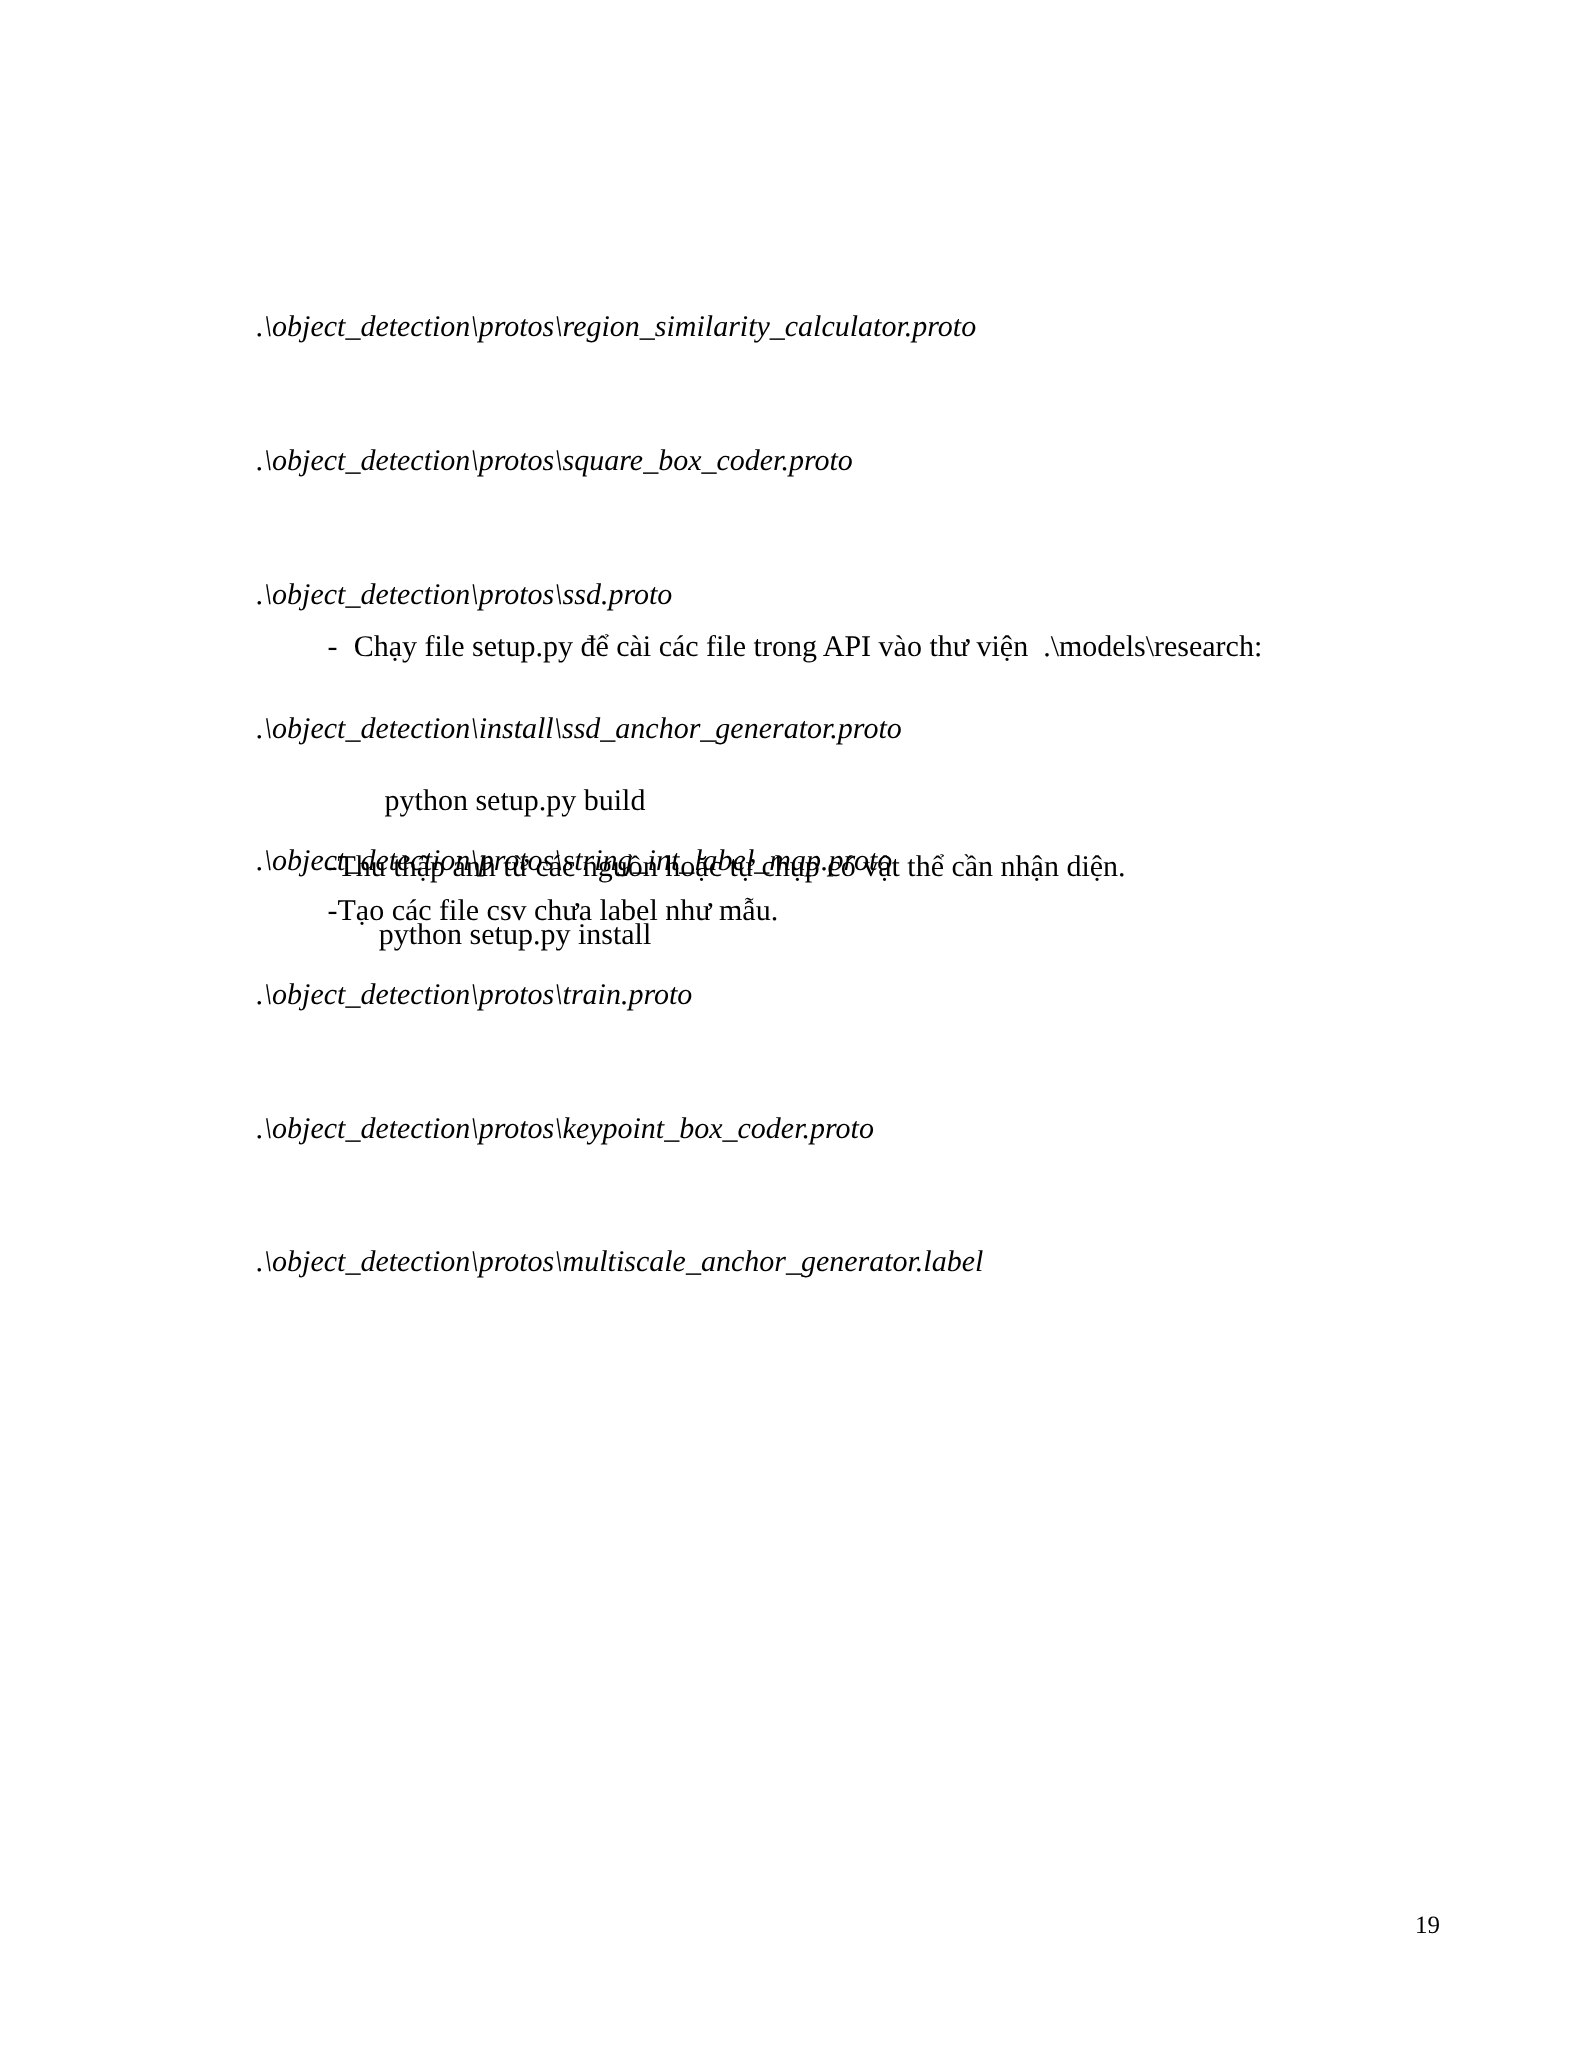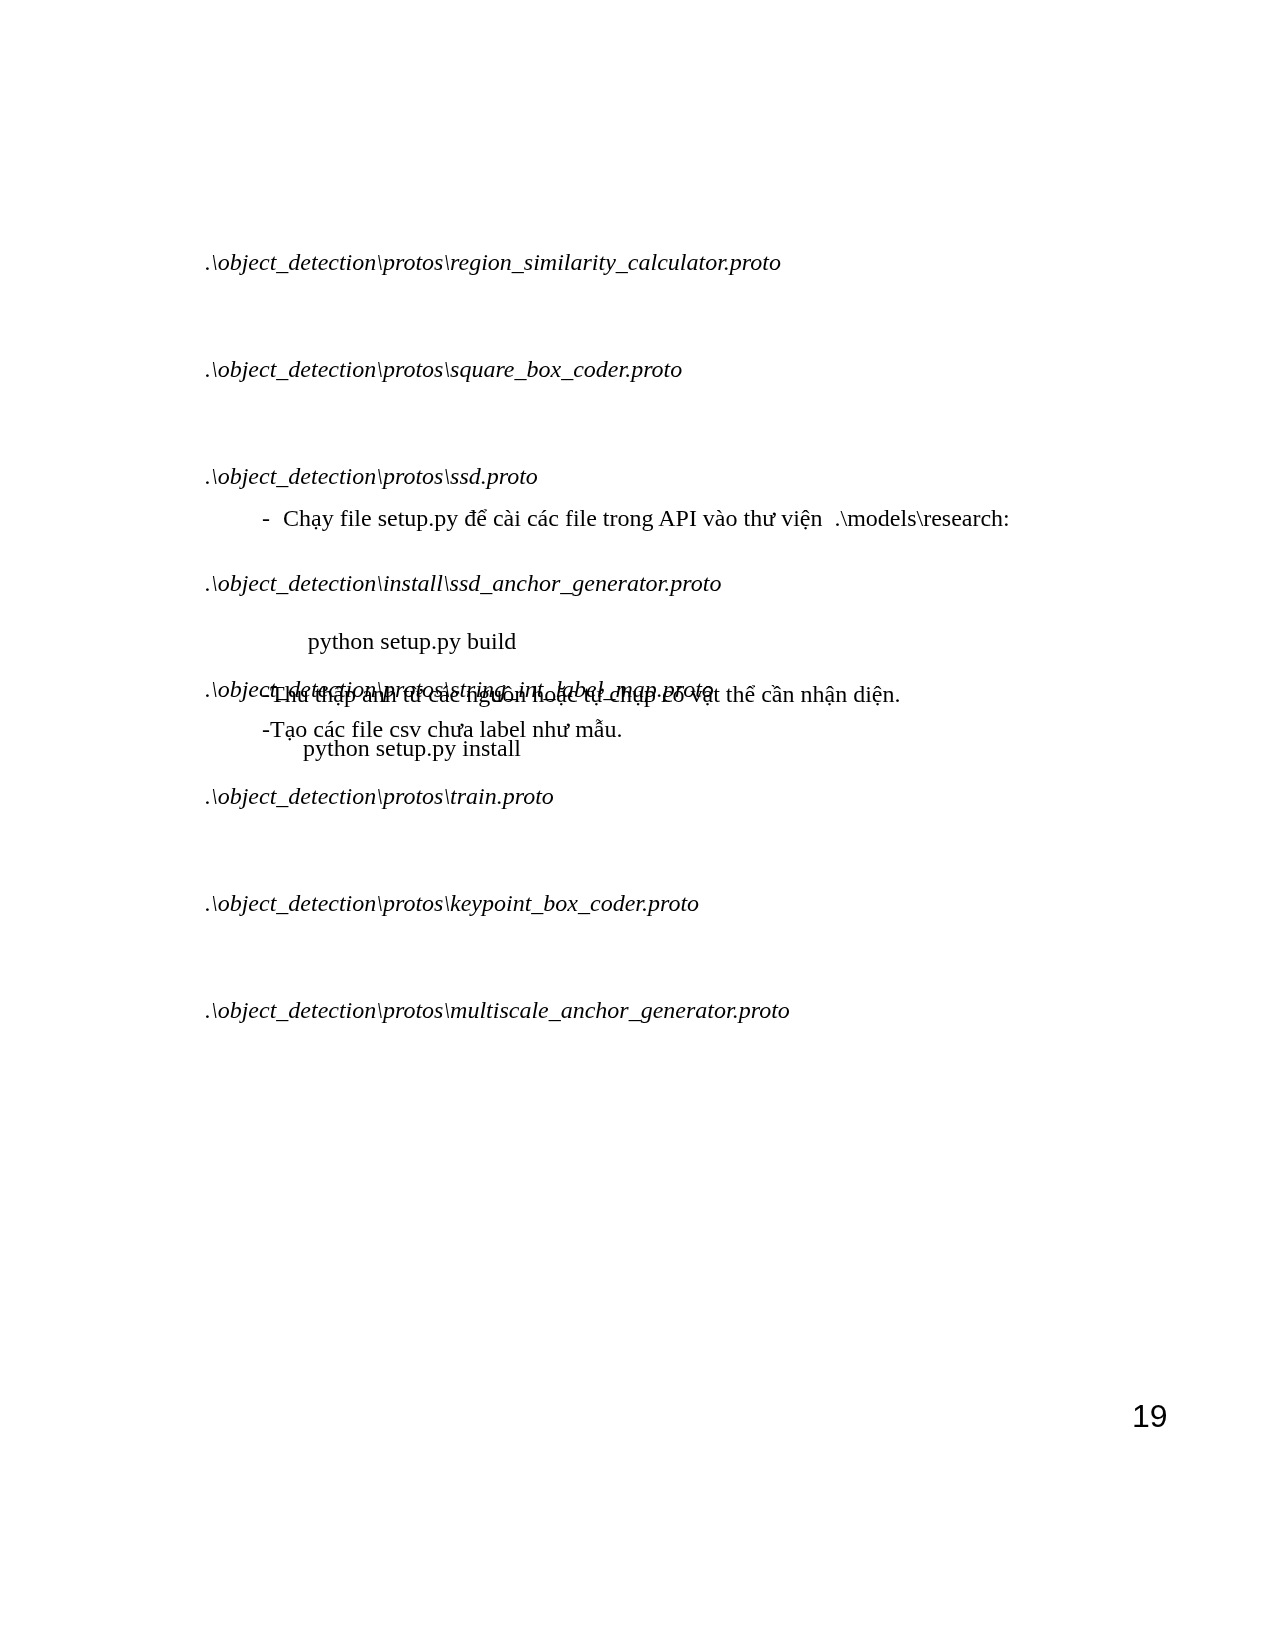--- a/index.html
+++ b/index.html
@@ -74,40 +74,40 @@
     align-items: baseline;
     line-height: 34.6px;
     white-space: pre;
   }
   .bullet-row .dash { flex: 0 0 auto; }
   .bullet-row .bullet-text { }
   
   .page-number {
     position: absolute;
     left: 1132px;
-    top: 1402px;
-    font-family: Liberation Sans, sans-serif;
-    font-size: 32px;
+    top: 1526px;
+    font-family: Liberation Serif, serif;
+    font-size: 20px;
     line-height: 28px;
   }
 </style>
 </head>
 <body>
 
 <div class="page">
 
   <div class="proto-list">
     <div class="proto-line">.\object_detection\protos\region_similarity_calculator.proto</div>
     <div class="proto-line">.\object_detection\protos\square_box_coder.proto</div>
     <div class="proto-line">.\object_detection\protos\ssd.proto</div>
     <div class="proto-line">.\object_detection\install\ssd_anchor_generator.proto</div>
     <div class="proto-line">.\object_detection\protos\string_int_label_map.proto</div>
     <div class="proto-line">.\object_detection\protos\train.proto</div>
     <div class="proto-line">.\object_detection\protos\keypoint_box_coder.proto</div>
-    <div class="proto-line">.\object_detection\protos\multiscale_anchor_generator.proto</div>
+    <div class="proto-line">.\object_detection\protos\multiscale_anchor_generator.label</div>
   </div>
 
   <div class="run-line">
     <span class="dash">-</span>
     <span class="dash-text">Chạy file setup.py để cài các file trong API vào thư viện  .\models\research:</span>
   </div>
 
   <div class="code-block">
     <div class="code-line">python setup.py build</div>
     <div class="code-line">python setup.py install</div>

